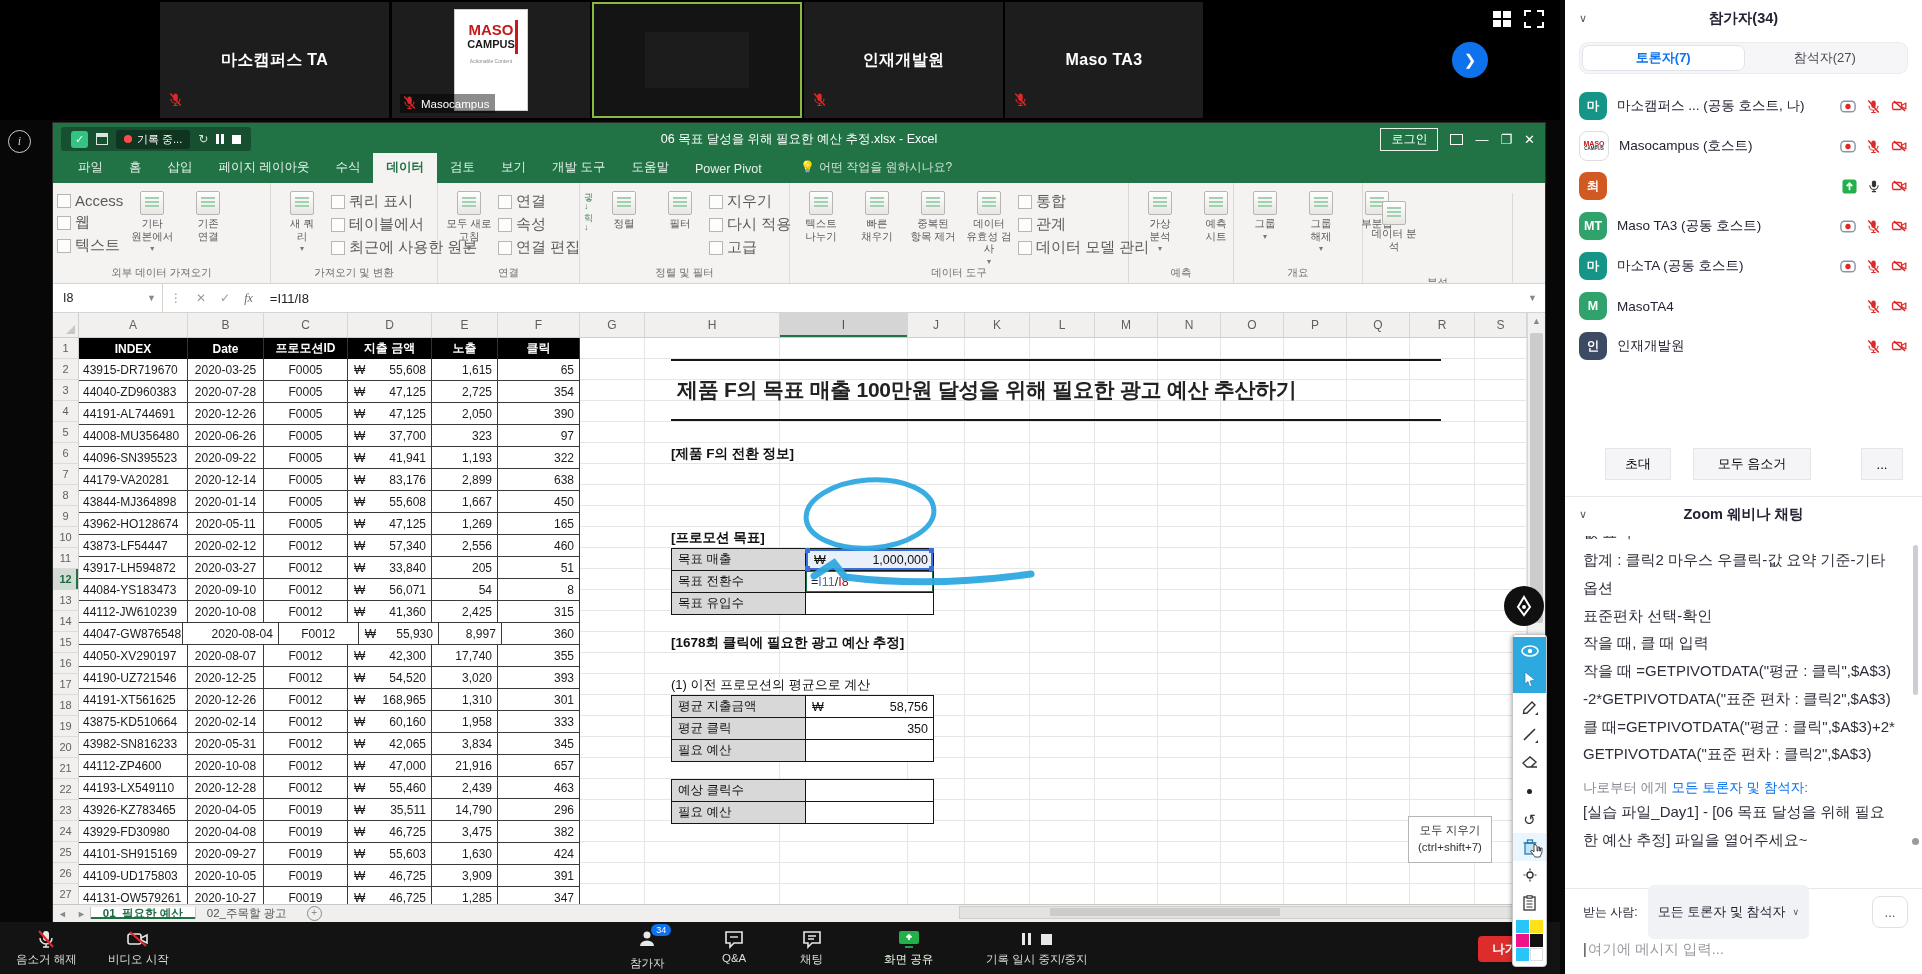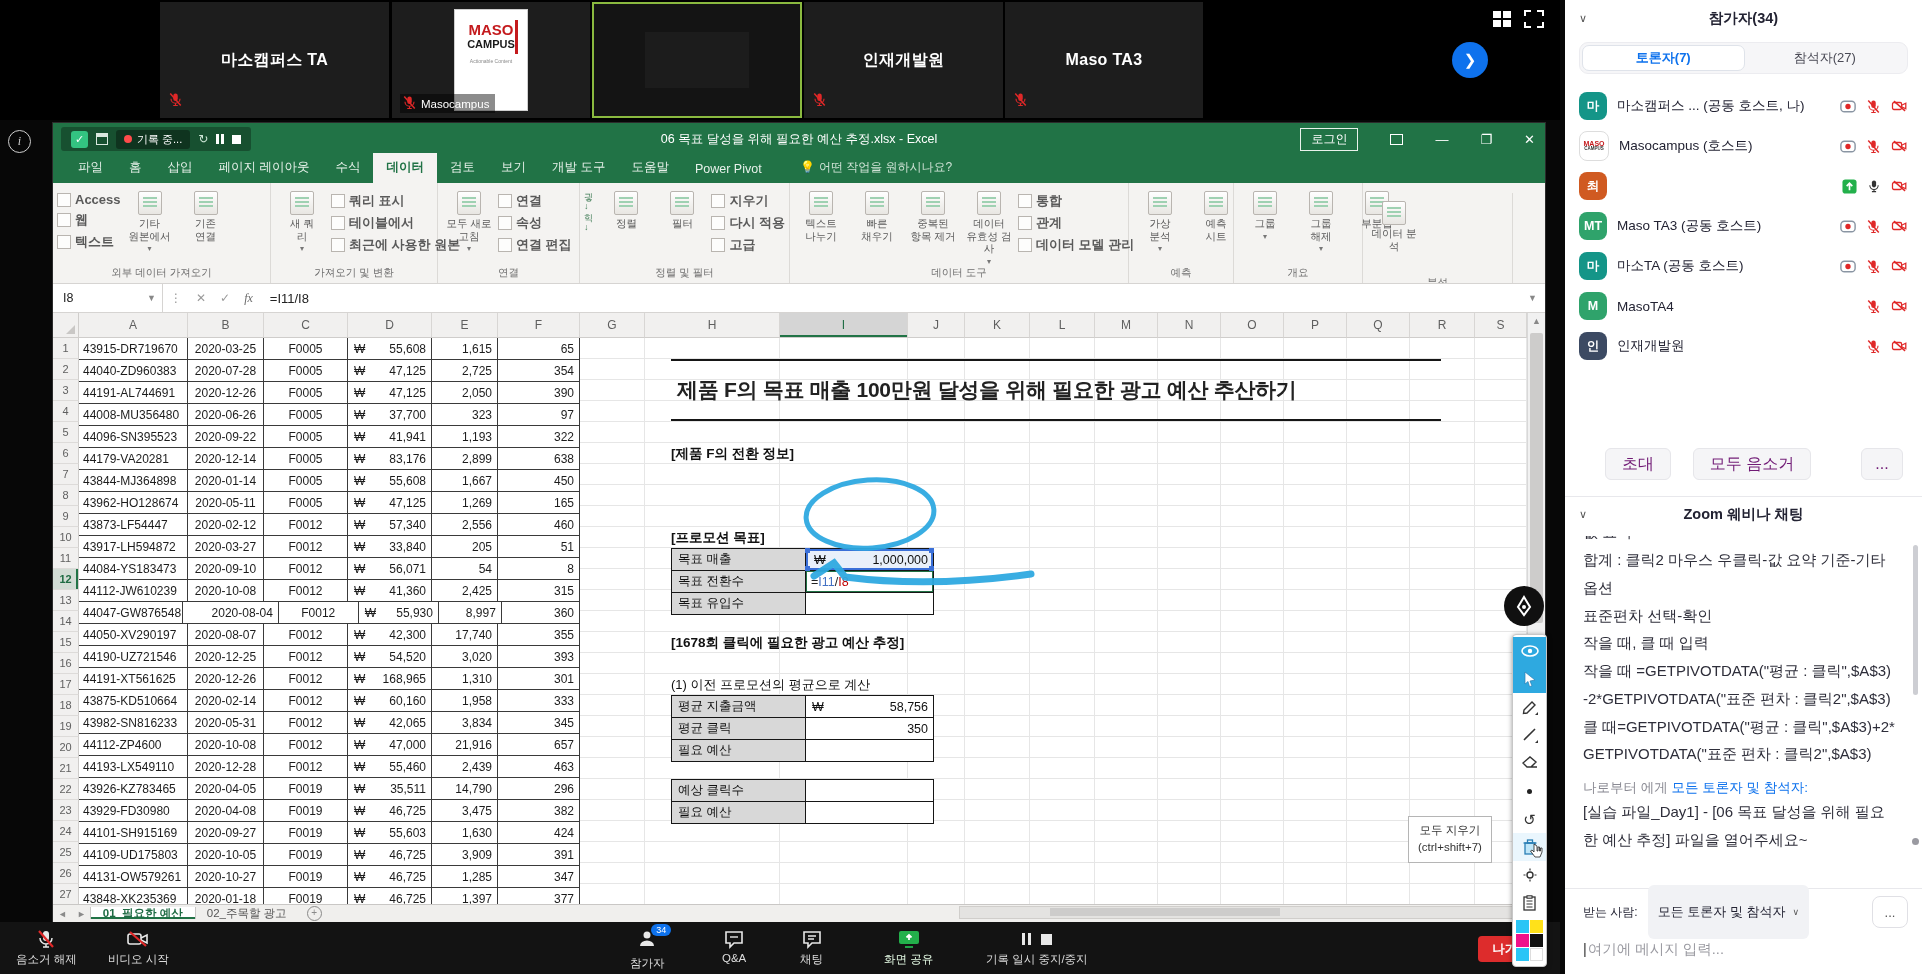--- a/index.html
+++ b/index.html
@@ -28,21 +28,21 @@
   #recpill{position:absolute;left:8px;top:4px;height:24px;display:flex;align-items:center;gap:8px;background:rgba(0,0,0,.30);border-radius:3px;padding:0 10px;z-index:3;}
   #recpill .shield{width:17px;height:17px;background:#33c481;border-radius:3px;color:#fff;font-size:11px;line-height:17px;text-align:center;font-weight:bold;}
   #recpill .saveico{width:12px;height:12px;border:1.5px solid #d9e8df;border-top-width:4px;box-sizing:border-box;}
   #recpill .recbadge{display:flex;align-items:center;gap:5px;background:rgba(0,0,0,.35);border-radius:3px;padding:2px 8px;}
   #recpill .reddot{width:8px;height:8px;border-radius:50%;background:#ff4b4b;}
   #recpill .reclabel{color:#fff;font-size:11px;}
   #recpill .refresh{color:#cfe8d8;font-size:12px;}
   #recpill .pb{display:inline-flex;gap:2px;}
   #recpill .pb i{display:block;width:3px;height:10px;background:#fff;}
   #recpill .stopsq{width:9px;height:9px;background:#fff;}
-  #xl-tbright{position:absolute;right:10px;top:0;height:32px;display:flex;align-items:center;gap:32px;z-index:3;}
+  #xl-tbright{position:absolute;right:10px;top:0;height:32px;display:flex;align-items:center;gap:12px;z-index:3;}
   #xl-login{border:1px solid #eaf2ec;color:#fff;font-size:12px;padding:2px 10px;}
   .wico{color:#fff;font-size:13px;line-height:1;}
   .wico.box{width:11px;height:9px;border:1.5px solid #fff;}
   
   #xl-tabs{position:absolute;left:0;top:32px;right:0;height:28px;background:#217346;display:flex;align-items:flex-end;padding-left:12px;box-sizing:border-box;}
   .rtab{color:#e7f1ea;font-size:12.5px;padding:6px 13px 7px;white-space:nowrap;}
   .rtab.active{background:#f4f3f1;color:#217346;font-weight:bold;}
   #tellme{margin-left:26px;color:#cfe3d6;font-size:12px;padding-bottom:7px;white-space:nowrap;}
   #xl-share{position:absolute;right:16px;bottom:6px;color:#fff;font-size:12px;}
   
@@ -51,21 +51,21 @@
   .rg-label{position:absolute;left:0;right:0;bottom:3px;text-align:center;font-size:10.5px;color:#6f6f6f;white-space:nowrap;}
   .rg-body{position:absolute;left:0;right:0;top:4px;bottom:20px;display:flex;align-items:flex-start;padding:2px 4px;gap:2px;}
   .bigbtn{width:54px;display:flex;flex-direction:column;align-items:center;text-align:center;gap:2px;padding-top:2px;flex:none;}
   .bigbtn .bicon{width:22px;height:22px;border:1px solid #b9b5b0;background:linear-gradient(#fff,#e8e6e2);border-radius:2px;position:relative;}
   .bigbtn .bicon::after{content:"";position:absolute;left:4px;top:5px;right:4px;height:2px;background:#9fd1b2;box-shadow:0 4px 0 #9fd1b2,0 8px 0 #9fd1b2;}
   .bigbtn .blab{font-size:10.5px;color:#5a5a5a;line-height:1.2;white-space:pre-line;}
   .bigbtn .dd{font-size:8px;color:#777;}
   .smallcol{display:flex;flex-direction:column;justify-content:flex-start;gap:4px;padding-top:3px;}
   .smallitem{display:flex;align-items:center;gap:4px;white-space:nowrap;}
   .smallitem .micon{width:12px;height:12px;border:1px solid #b9b5b0;background:#fdfdfc;flex:none;}
-  .smallitem span{font-size:13px;color:#5a5a5a;font-weight:bold;}
+  .smallitem span{font-size:15px;color:#5a5a5a;}
   .sorticons{display:flex;flex-direction:column;gap:3px;padding-top:4px;margin-right:2px;}
   .sorticons div{font-size:9px;color:#3c7a53;line-height:1;}
   #ribcollapse{position:absolute;right:10px;bottom:4px;color:#777;font-size:10px;}
   
   #fbar{position:absolute;left:0;top:160px;right:0;height:28px;background:#fff;border-top:1px solid #d6d4d2;border-bottom:1px solid #d6d4d2;display:flex;align-items:center;}
   #namebox{width:110px;height:100%;border-right:1px solid #d6d4d2;display:flex;align-items:center;justify-content:space-between;padding:0 6px 0 10px;box-sizing:border-box;font-size:12.5px;color:#222;}
   #namebox .dd{color:#888;font-size:9px;}
   .fbtn{color:#9a9a9a;font-size:12px;padding:0 7px;}
   #fx{font-style:italic;font-family:"Liberation Serif",serif;color:#6a6a6a;}
   #ftext{font-size:13px;color:#222;padding-left:10px;flex:1;}
@@ -154,21 +154,21 @@
   .segbtn.idle{color:#4a4a55;}
   #plist{position:absolute;left:0;right:0;top:86px;}
   .prow{position:relative;height:40px;display:flex;align-items:center;padding:0 14px;}
   .avatar{width:28px;height:28px;border-radius:8px;color:#fff;font-size:12.5px;font-weight:bold;display:flex;align-items:center;justify-content:center;flex:none;}
   .avatar.logo{background:#fff;border:1px solid #ddd;flex-direction:column;line-height:1;}
   .avatar.logo .m1{color:#c41a1d;font-size:7px;font-weight:bold;}
   .avatar.logo .m2{color:#333;font-size:4.5px;font-weight:bold;}
   .pname{font-size:13.5px;margin-left:10px;flex:1;white-space:nowrap;overflow:hidden;}
   .picons{display:flex;align-items:center;gap:10px;}
   #pbtns{position:absolute;left:0;right:0;top:448px;height:32px;}
-  .pbtn{position:absolute;background:#f5f5f7;border:1px solid #e6e6ea;border-radius:6px;height:30px;display:flex;align-items:center;justify-content:center;font-size:16px;color:#701a75;}
+  .pbtn{position:absolute;background:#f5f5f7;border:1px solid #e6e6ea;border-radius:0;height:30px;display:flex;align-items:center;justify-content:center;font-size:13px;color:#000000;}
   #sb-div1{position:absolute;left:0;right:0;top:496px;height:1px;background:#e8e8ec;}
   #sb-ctitle{position:absolute;left:0;right:0;top:505px;text-align:center;font-size:14.5px;font-weight:bold;}
   #chatbody{position:absolute;left:18px;right:26px;top:536px;height:344px;overflow:hidden;font-size:15px;line-height:1.85;color:#2e2e3a;word-break:break-all;}
   #chatbody .frag{height:10px;overflow:hidden;}
   #chatbody .frag div{margin-top:-18px;}
   #chatbody p{margin:0;}
   .senderline{margin-top:10px;font-size:13.5px;line-height:1.5;}
   .senderline .gray{color:#8a8a93;}
   .senderline .blue{color:#0e72ed;}
   #chatscroll{position:absolute;right:4px;top:545px;width:5px;height:150px;background:#cdced3;border-radius:3px;}
@@ -571,20 +571,28 @@
           <div class="vline" style="left: 1078px;"></div>
           <div class="vline" style="left: 1141px;"></div>
           <div class="vline" style="left: 1204px;"></div>
           <div class="vline" style="left: 1267px;"></div>
           <div class="vline" style="left: 1330px;"></div>
           <div class="vline" style="left: 1395px;"></div>
           <div class="vline" style="left: 1447px;"></div>
         </div>
 
       <div id="dtable">
+          <div class="dt-hrow">
+            <div style="width: 109px;">INDEX</div>
+            <div style="width: 76px;">Date</div>
+            <div style="width: 84px;">프로모션ID</div>
+            <div style="width: 84px;">지출 금액</div>
+            <div style="width: 66px;">노출</div>
+            <div style="width: 82px;">클릭</div>
+          </div>
           <div class="dt-row">
             <div class="c0" style="width: 109px;">43915-DR719670</div>
             <div class="c1" style="width: 76px;">2020-03-25</div>
             <div class="c2" style="width: 84px;">F0005</div>
             <div class="c3" style="width: 84px;">
               <span>₩</span>
               <span>55,608</span>
             </div>
             <div class="c4" style="width: 66px;">1,615</div>
             <div class="c5" style="width: 82px;">65</div>

